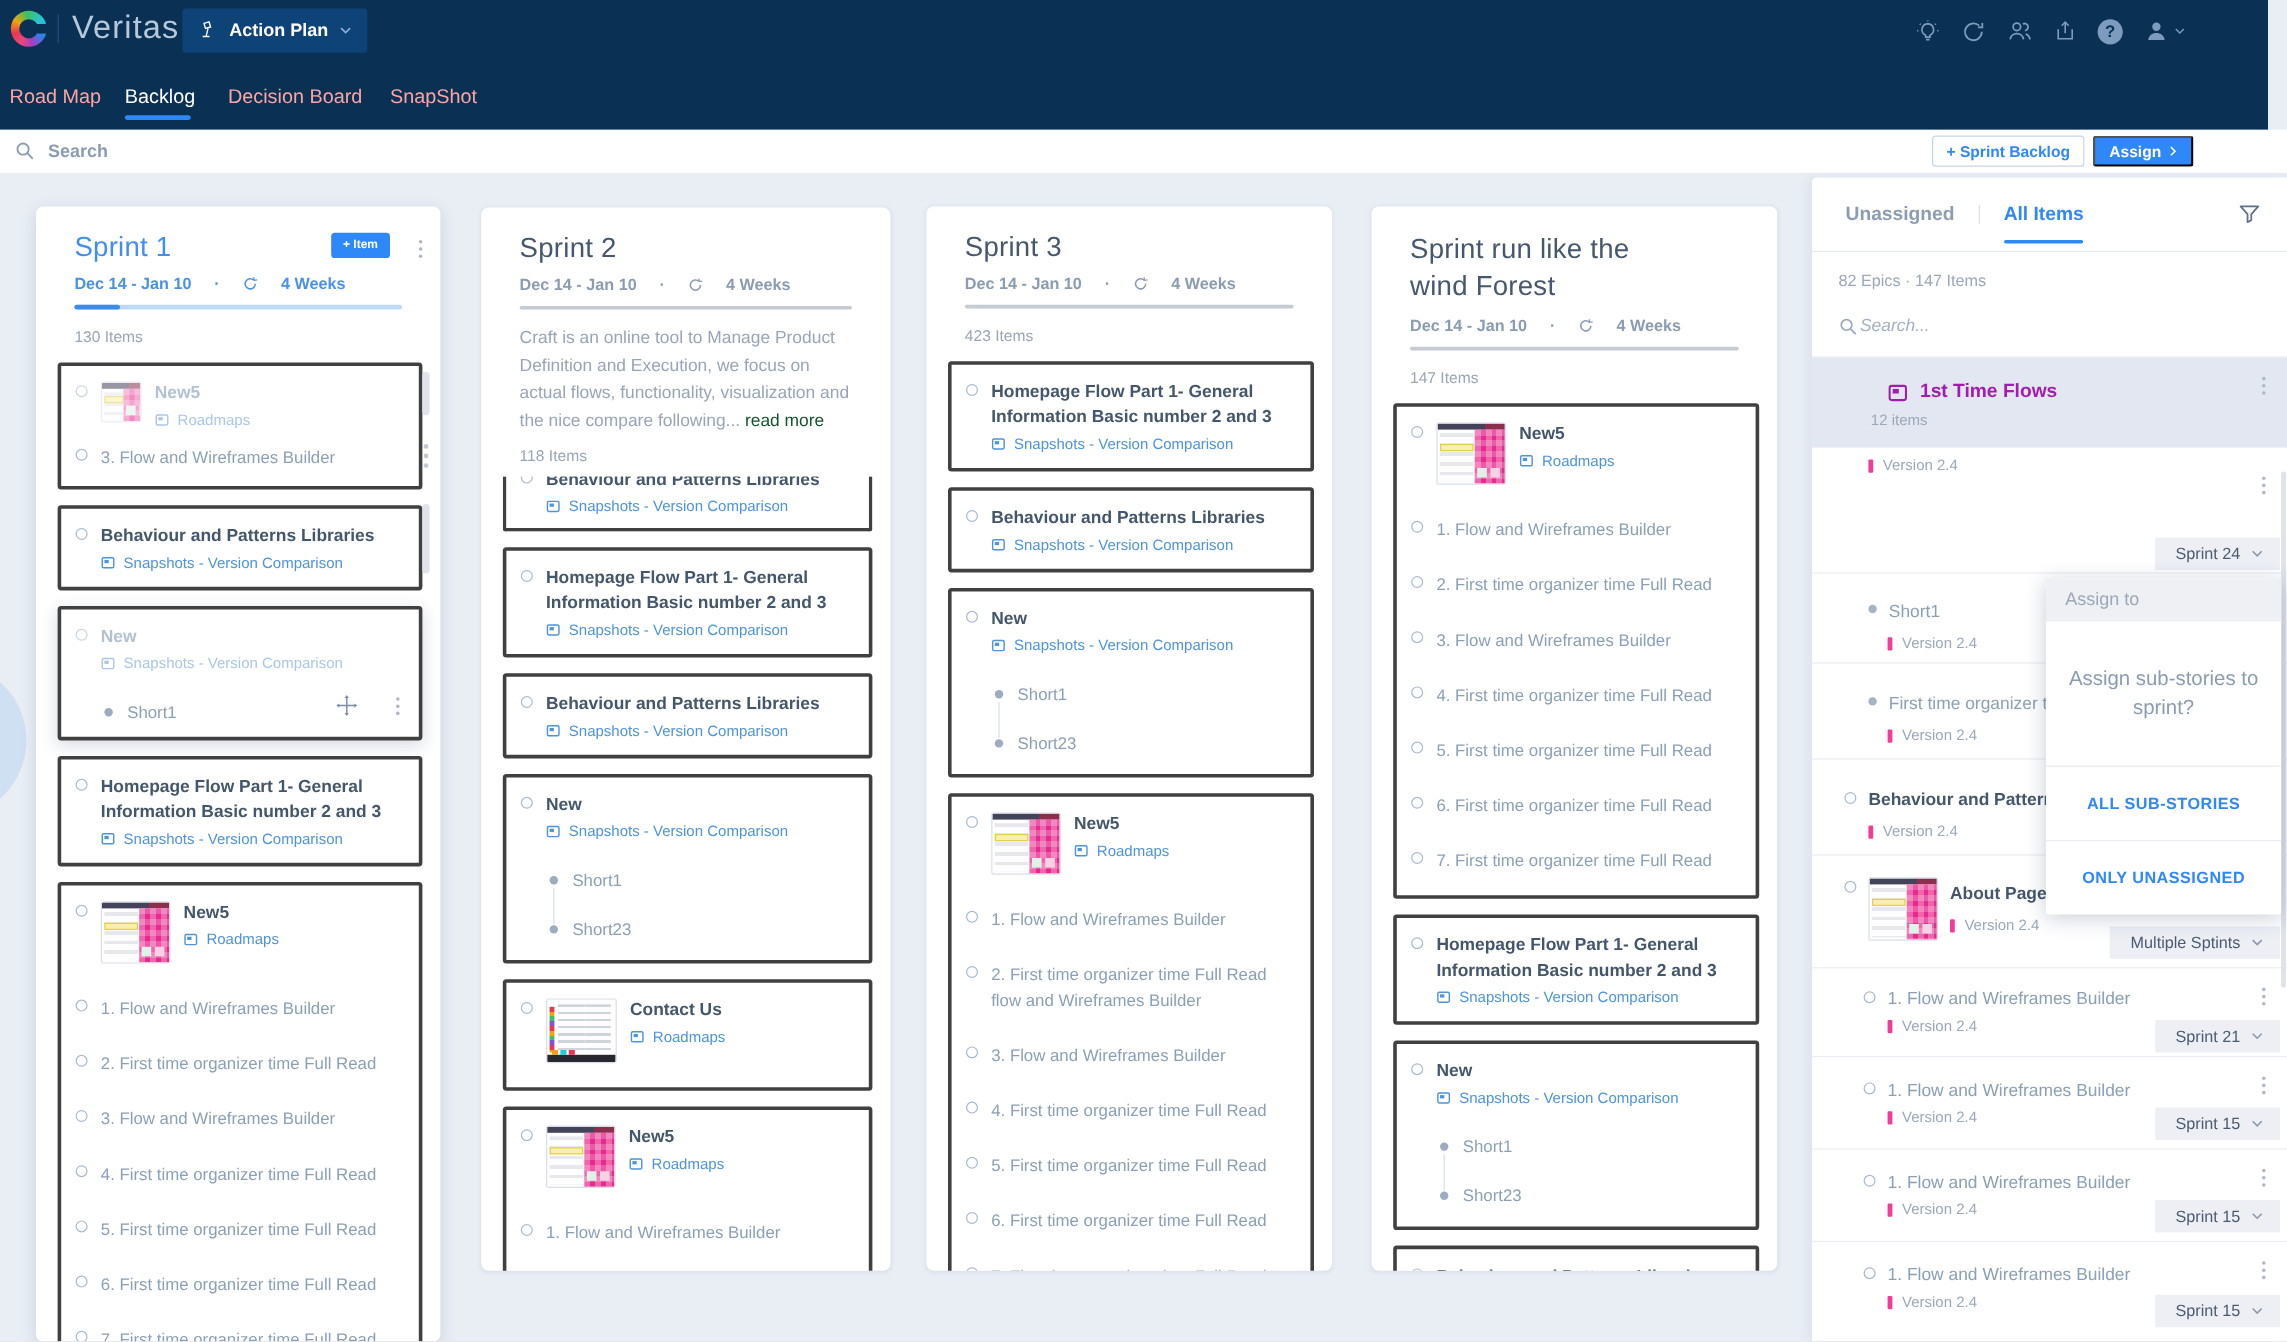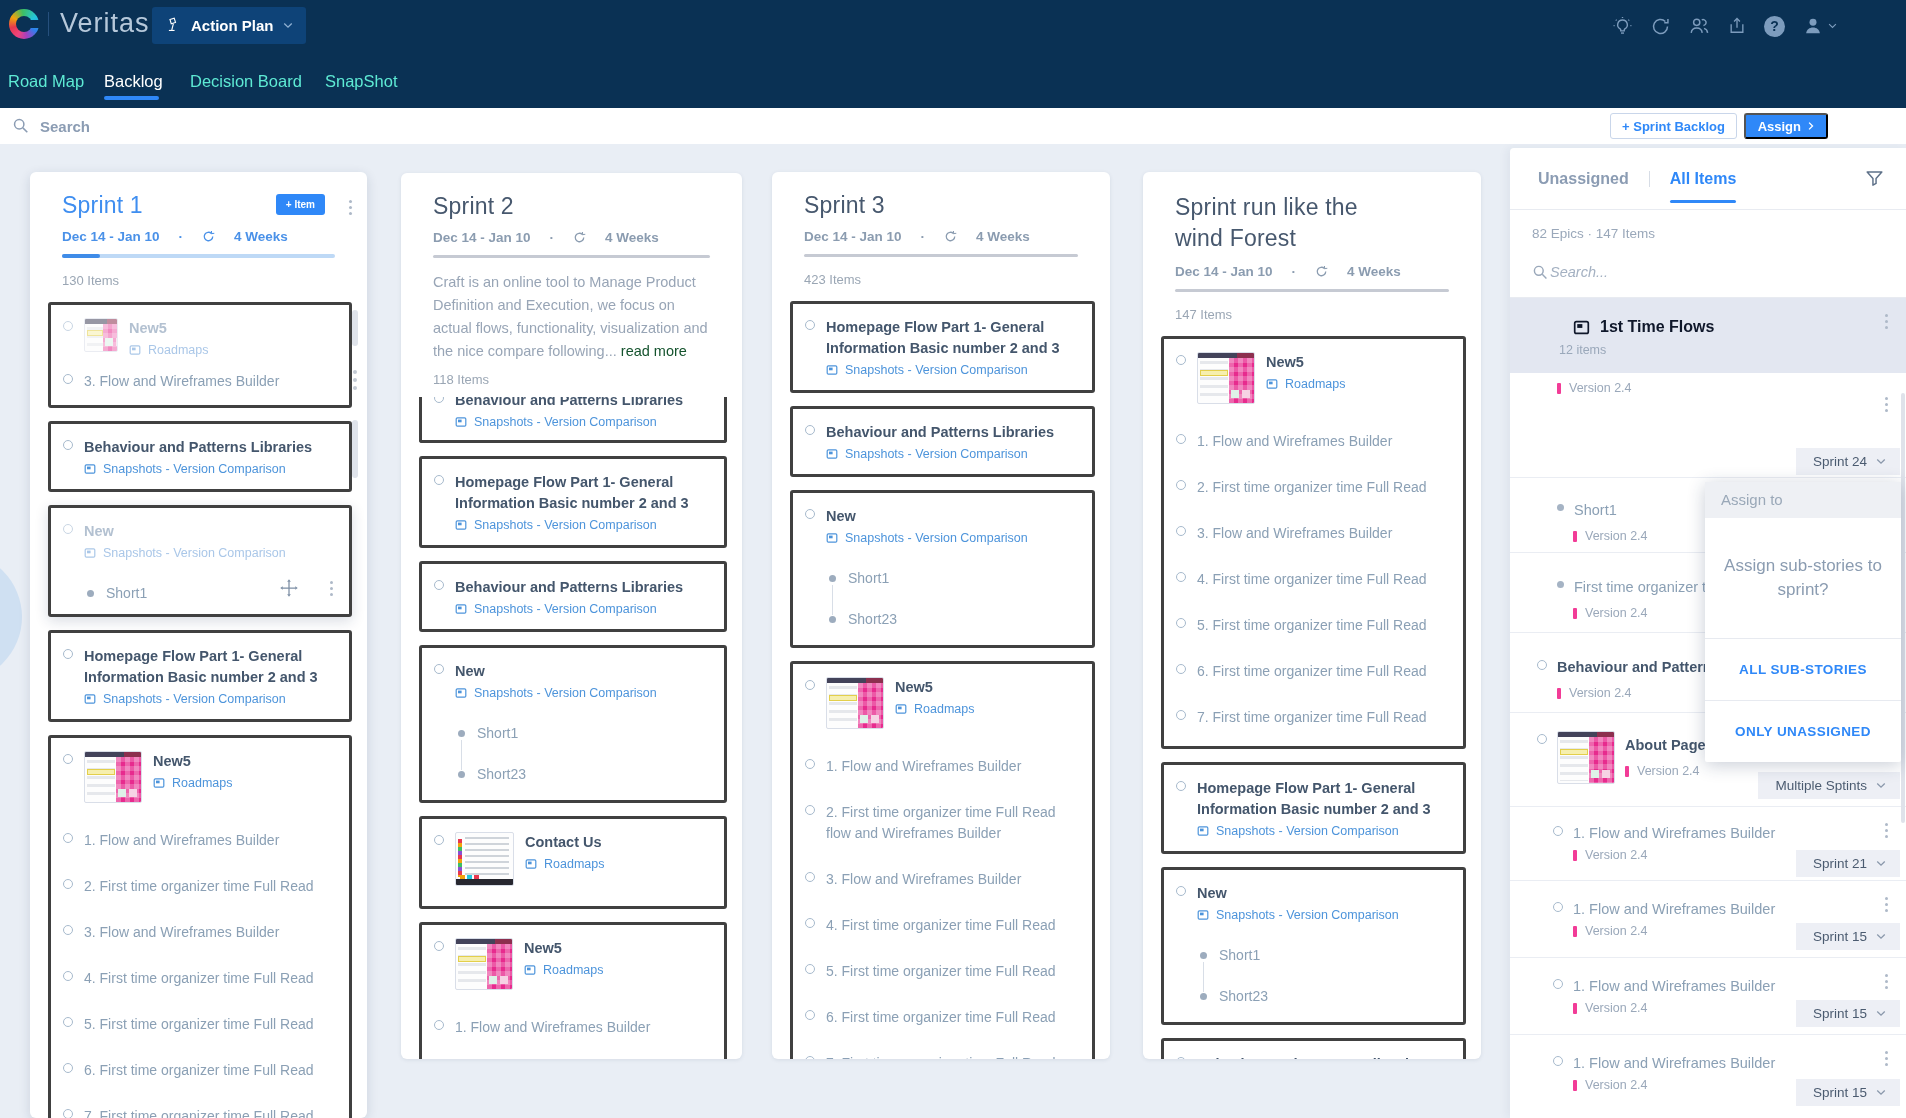--- a/index.html
+++ b/index.html
@@ -2,35 +2,35 @@
 <html><head>
 <meta charset="utf-8">
 <style>
   html,body{margin:0;padding:0;background:#dfe5ee;}
   *{box-sizing:border-box;}
   .stage{position:relative;width:1906px;height:1118px;overflow:hidden;background:#E9EEF5;
          font-family:"Liberation Sans","DejaVu Sans",sans-serif;-webkit-font-smoothing:antialiased;}
   svg{display:block;flex:none;}
 
   
-  .app-header{position:absolute;top:0;left:0;right:0;height:108px;background:#0A3154;z-index:10;}
+  .app-header{position:absolute;top:0;left:0;right:16px;height:108px;background:#0A3154;z-index:10;}
   .logo{position:absolute;left:9px;top:9px;width:30px;height:30px;border-radius:50%;
         background:conic-gradient(from 210deg,#f0447c,#e8384f 12%,#f2a20d 25%,#3dbf63 40%,#24c6dc 58%,#2f80ed 75%,#a53fbf 88%,#f0447c);}
   .logo::before{content:"";position:absolute;inset:7px;border-radius:50%;background:#0A3154;}
   .logo::after{content:"";position:absolute;right:-1px;top:11px;width:9px;height:8px;background:#0A3154;}
   .brand-sep{position:absolute;left:48px;top:12px;width:1px;height:24px;background:#26507d;}
   .brand{position:absolute;left:60px;top:8px;font-size:27px;font-weight:300;color:#b6c8da;letter-spacing:1px;}
   .ap-btn{position:absolute;left:152px;top:7px;height:37px;background:#0e4378;border-radius:3px;
           display:flex;align-items:center;gap:9px;padding:0 13px;color:#fff;font-size:15px;font-weight:600;cursor:pointer;}
   .ap-btn .chev{color:#8fb0d2;}
   .top-icons{position:absolute;right:69px;top:15px;display:flex;gap:17px;align-items:center;color:#7d9cbd;}
   .top-icons .ticon{cursor:pointer;display:flex;align-items:center;gap:4px;}
   .help-badge{width:21px;height:21px;border-radius:50%;background:#7d9cbd;color:#0A3154;font-weight:700;
               font-size:14px;display:flex;align-items:center;justify-content:center;}
-  .nav-item{position:absolute;top:72px;font-size:16.5px;color:#5eead4;cursor:pointer;}
+  .nav-item{position:absolute;top:72px;font-size:16.5px;color:#fca5a5;cursor:pointer;}
   .nav1{left:8px;} .nav2{left:104px;color:#fff;font-weight:500;} .nav3{left:190px;} .nav4{left:325px;}
   .nav-underline{position:absolute;left:104px;top:96px;width:55px;height:4px;border-radius:2px;background:#2F88F8;}
 
   
   .toolbar{position:absolute;top:108px;left:0;right:0;height:36px;background:#fff;z-index:9;}
   .toolbar .sicon{position:absolute;left:12px;top:9px;color:#8b9cb3;}
   .global-search{position:absolute;left:38px;top:0;height:36px;width:420px;border:0;outline:0;font-size:15px;
                  font-family:inherit;color:#44566c;background:transparent;}
   .global-search::placeholder{color:#8b9cb3;font-weight:600;}
   .btn-outline{position:absolute;right:169px;top:5px;height:26px;padding:0 11px;border:1px solid #c9d6ea;border-radius:3px;
@@ -118,21 +118,21 @@
   .ptab1{font-size:16px;font-weight:600;color:#8b9cb3;cursor:pointer;}
   .ptab-sep{width:1px;height:16px;background:#d7dde6;margin:0 20px;}
   .ptab2{font-size:16px;font-weight:700;color:#2F88F8;position:relative;cursor:pointer;}
   .ptab2::after{content:"";position:absolute;left:0;right:0;bottom:-15px;height:3px;border-radius:2px;background:#2F88F8;}
   .pfunnel{position:absolute;right:22px;top:21px;color:#5e7189;cursor:pointer;}
   .psummary{padding:16px 22px 0;font-size:13.5px;color:#9aa8ba;}
   .psearch{display:flex;align-items:center;gap:0;padding:22px 22px 16px;border-bottom:1px solid #e8ebf1;color:#9aa8ba;}
   .psearch input{border:0;outline:0;font-size:14.5px;font-style:italic;color:#6d7f95;width:280px;font-family:inherit;background:transparent;}
   .psearch input::placeholder{color:#a4b1c2;}
   .epicrow{background:#e3e7f1;padding:20px 22px 16px;position:relative;cursor:pointer;}
-  .epichead{display:flex;gap:10px;align-items:center;color:#0f172a;padding-left:41px;}
+  .epichead{display:flex;gap:10px;align-items:center;color:#a21caf;padding-left:41px;}
   .epictitle{font-size:16px;font-weight:700;}
   .epiccount{margin:7px 0 0 27px;font-size:12.5px;color:#9aa8ba;}
   .row-kebab{position:absolute;right:16px;top:14px;}
   .prow{position:relative;border-bottom:1px solid #eaedf3;}
   .prow .main{display:flex;gap:10px;padding-top:20px;}
   .pr-title{font-size:14.5px;font-weight:600;color:#44566c;line-height:21px;}
   .pr-title.lite{font-weight:400;color:#8ba0b5;}
   .pr-version{display:flex;gap:8px;align-items:center;margin-top:8px;font-size:12.5px;color:#9aa8ba;}
   .flag{width:4px;height:11px;background:#F23C97;border-radius:1px;flex:none;}
   .chip{position:absolute;right:6px;bottom:7px;height:27px;display:flex;align-items:center;gap:9px;background:#edeff5;

